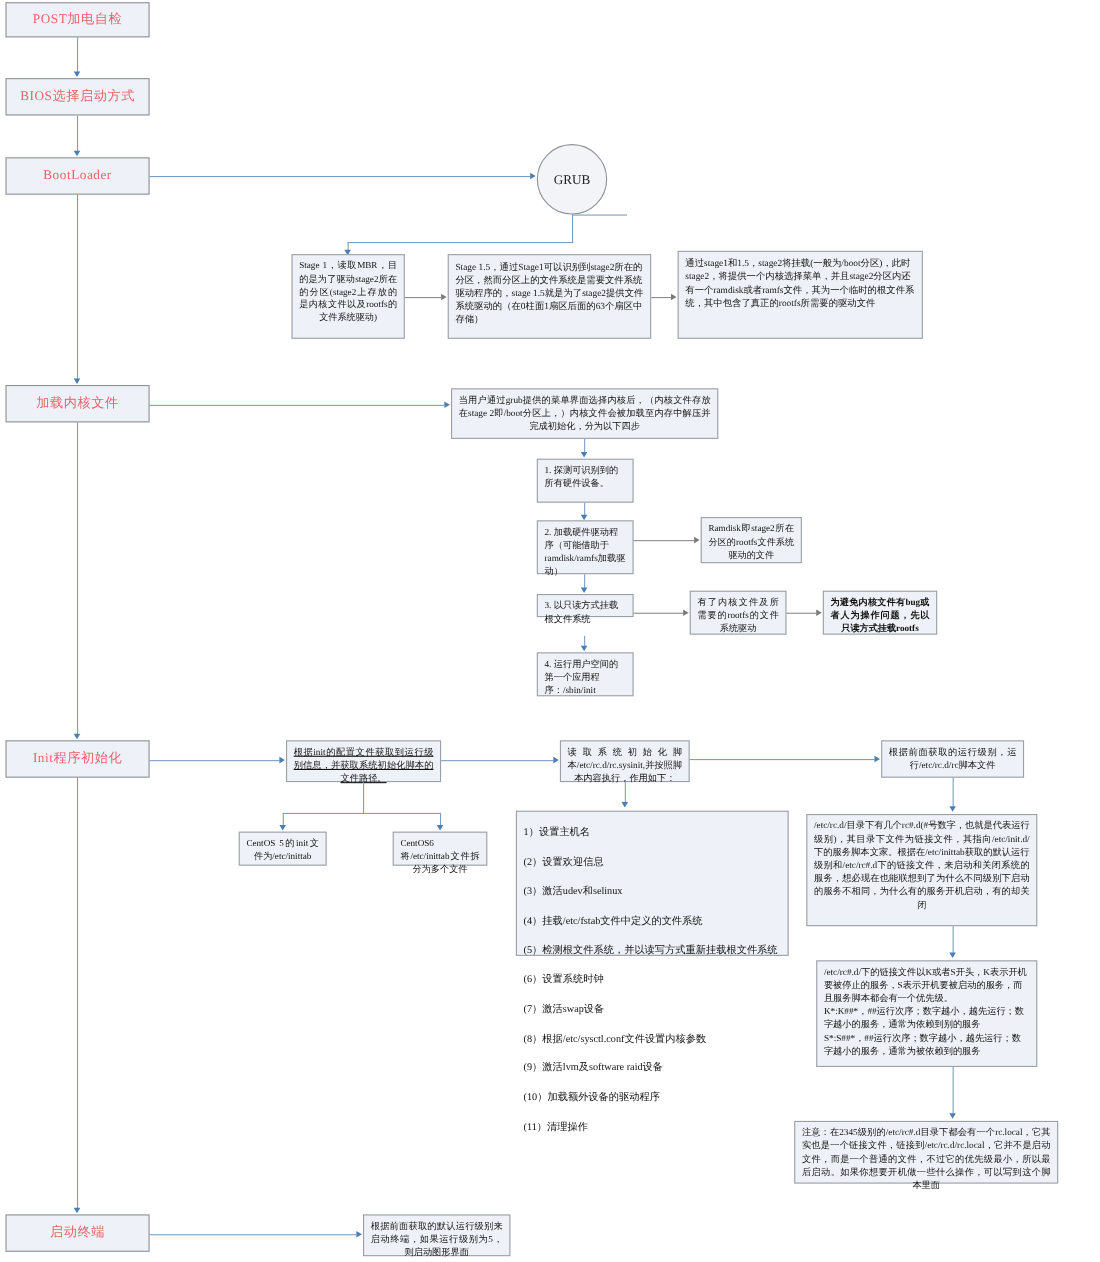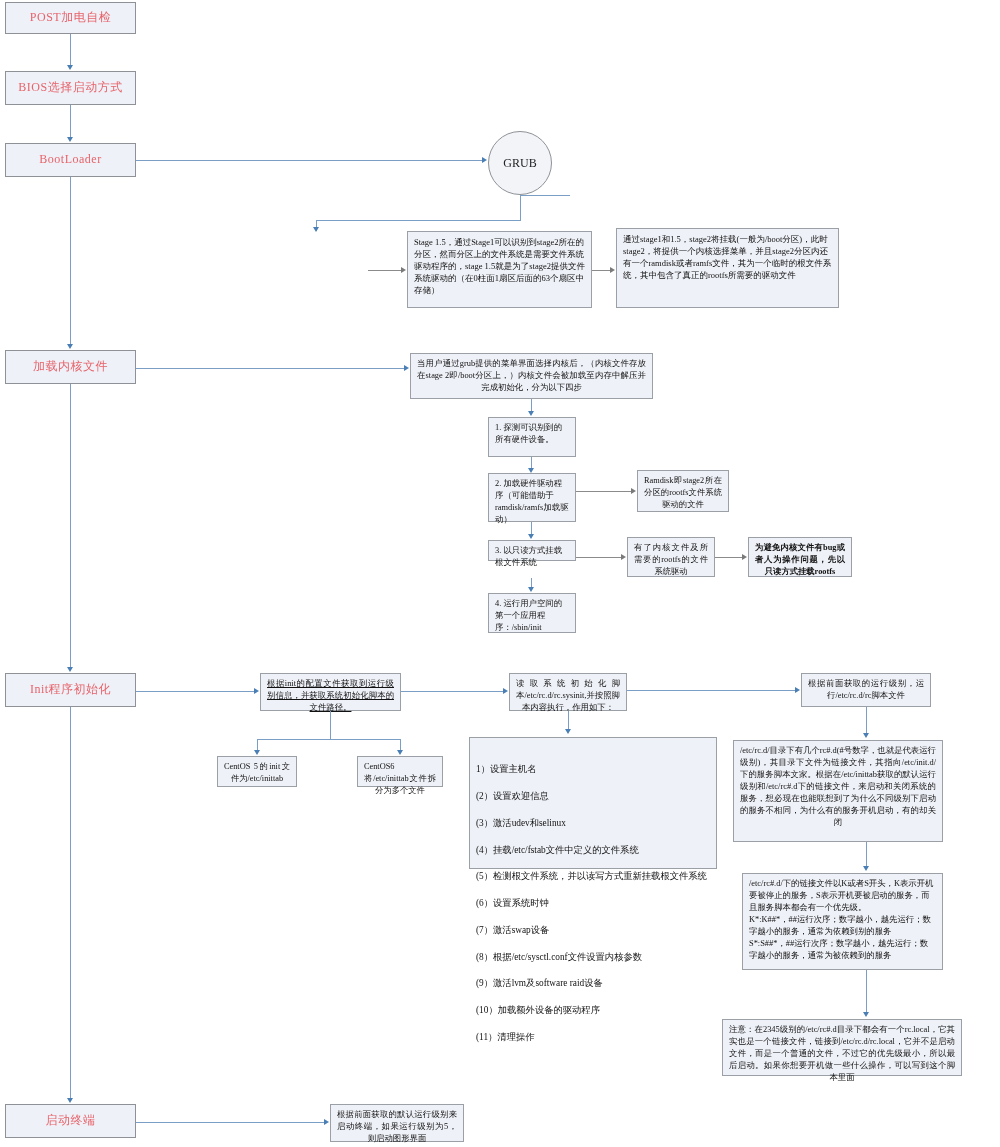--- a/index.html
+++ b/index.html
@@ -38,21 +38,21 @@
     display:flex;align-items:center;justify-content:center;
     font-size:12px;color:#222;
   }
   .listbox{
     position:absolute;
     box-sizing:border-box;
     background:#eef1f7;
     border:1px solid #9aa0a6;
     font-size:9.3px;
     line-height:1.44;
-    padding:12px 6px;
+    padding:0 6px;
     text-align:left;
     color:#111;
     white-space:pre-line;
   }
   .parabox{
     position:absolute;
     box-sizing:border-box;
     background:#eef1f7;
     border:1px solid #9aa0a6;
     font-size:8.6px;
@@ -125,20 +125,21 @@
 
   <div class="ln lnh" style="left:136px;top:160px;width:346px;"></div>
   <div class="arrow ar-right" style="left:482px;top:157px;"></div>
 
   <div class="ln lnh" style="left:520px;top:195px;width:50px;"></div>
   <div class="ln lnv" style="left:520px;top:195px;height:25px;"></div>
   <div class="ln lnh" style="left:316px;top:220px;width:205px;"></div>
   <div class="ln lnv" style="left:316px;top:220px;height:11px;"></div>
   <div class="arrow ar-down" style="left:313px;top:227px;"></div>
 
+  <div class="parabox" style="left:265px;top:231px;width:103px;height:77px;font-size:8.3px;">Stage 1，读取MBR，目的是为了驱动stage2所在的分区(stage2上存放的是内核文件以及rootfs的文件系统驱动)</div>
 
   <div class="parabox leftal" style="left:407px;top:231px;width:185px;height:77px;font-size:8.5px;">Stage 1.5，通过Stage1可以识别到stage2所在的分区，然而分区上的文件系统是需要文件系统驱动程序的，stage 1.5就是为了stage2提供文件系统驱动的（在0柱面1扇区后面的63个扇区中存储）</div>
 
   <div class="parabox leftal" style="left:616px;top:228px;width:223px;height:80px;font-size:8.5px;">通过stage1和1.5，stage2将挂载(一般为/boot分区)，此时stage2，将提供一个内核选择菜单，并且stage2分区内还有一个ramdisk或者ramfs文件，其为一个临时的根文件系统，其中包含了真正的rootfs所需要的驱动文件</div>
 
   <div class="ln lnh lng" style="left:368px;top:270px;width:33px;"></div>
   <div class="arrow ar-right-g" style="left:401px;top:267px;"></div>
 
   <div class="ln lnh lng" style="left:592px;top:270px;width:18px;"></div>
   <div class="arrow ar-right-g" style="left:610px;top:267px;"></div>

